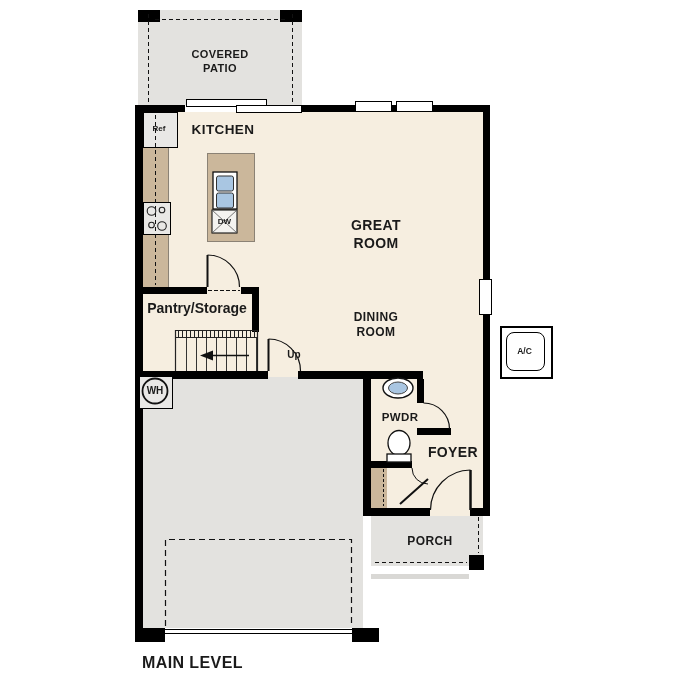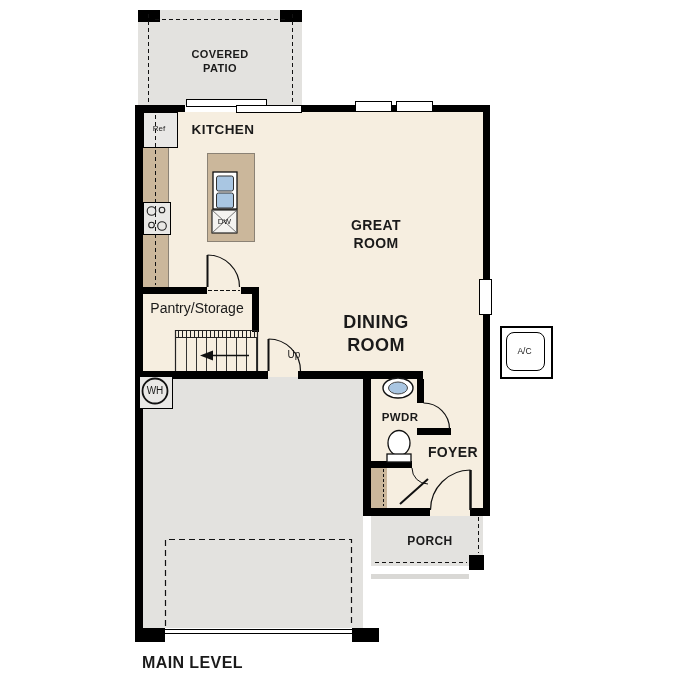--- a/index.html
+++ b/index.html
@@ -9,21 +9,21 @@
   .w{position:absolute;background:var(--c-wall,#000);}
   .fill-floor{position:absolute;background:var(--c-floor,#f6eee0);}
   .fill-hard{position:absolute;background:var(--c-hardscape,#e3e2df);}
   .fill-case{position:absolute;background:var(--c-casework,#cbb79b);}
   .fill-appl{position:absolute;background:var(--c-appliance,#e9e8e6);border:1px solid #000;}
   .white{position:absolute;background:#fff;}
   .hairline{position:absolute;background:#000;height:1px;}
   .lbl{position:absolute;transform:translate(-50%,-50%);text-align:center;
        white-space:nowrap;font-weight:bold;letter-spacing:.4px;line-height:1.25;}
   .lbl span{display:block;}
-  .lbl-plain{font-weight:normal;letter-spacing:0;}
+  .lbl-plain{font-weight:bold;letter-spacing:0;}
   .lbl-left{transform:translate(0,-50%);text-align:left;}
   .blue{fill:var(--c-fixture_blue,#a9c6e2);}
   svg{position:absolute;left:0;top:0;}
 </style>
 </head>
 <body>
 
 <div id="canvas">
 
   <div class="fill-hard" style="left:138px;top:10px;width:164px;height:95px;"></div>
@@ -156,21 +156,21 @@
 
   <div class="lbl" style="left:220px;top:62px;font-size:11px;">
     <span>COVERED</span>
     <span>PATIO</span>
   </div>
   <div class="lbl" style="left:223px;top:130px;font-size:13.5px;">KITCHEN</div>
   <div class="lbl" style="left:376px;top:193px;font-size:14px;margin-top:41px;">
     <span>GREAT</span>
     <span>ROOM</span>
   </div>
-  <div class="lbl" style="left:376px;top:325px;font-size:18px;margin-top:8px;">
+  <div class="lbl" style="left:376px;top:325px;font-size:12px;">
     <span>DINING</span>
     <span>ROOM</span>
   </div>
   <div class="lbl lbl-plain" style="left:197px;top:309px;font-size:14px;">Pantry/Storage</div>
   <div class="lbl lbl-plain" style="left:265px;top:355px;font-size:10px;margin-left:29px;">Up</div>
   <div class="lbl" style="left:400px;top:417px;font-size:11.5px;">PWDR</div>
   <div class="lbl" style="left:453px;top:453px;font-size:14px;">FOYER</div>
   <div class="lbl" style="left:430px;top:541px;font-size:12px;">PORCH</div>
   <div class="lbl lbl-left" style="left:142px;top:663px;font-size:16px;">MAIN LEVEL</div>
   <div class="lbl lbl-plain" style="left:159px;top:129px;font-size:8px;">Ref</div>

